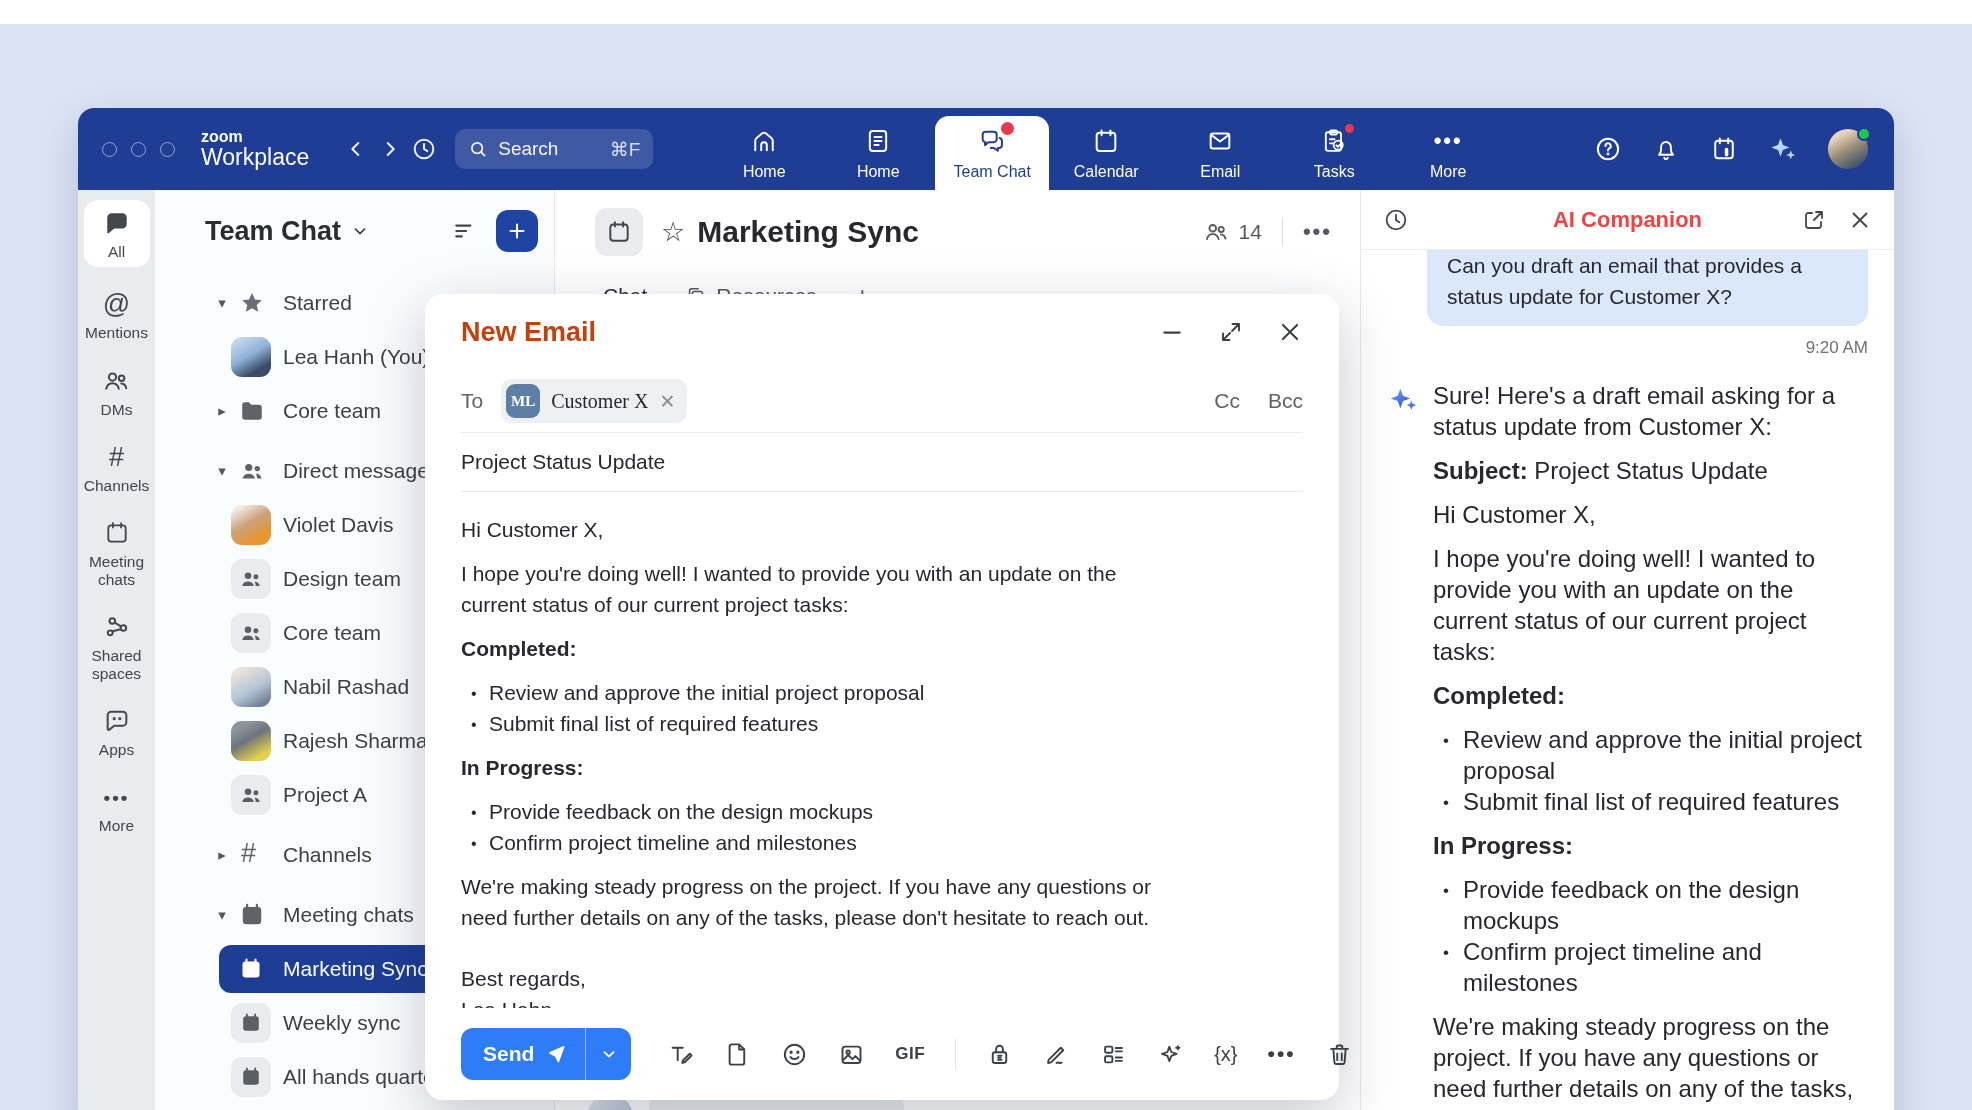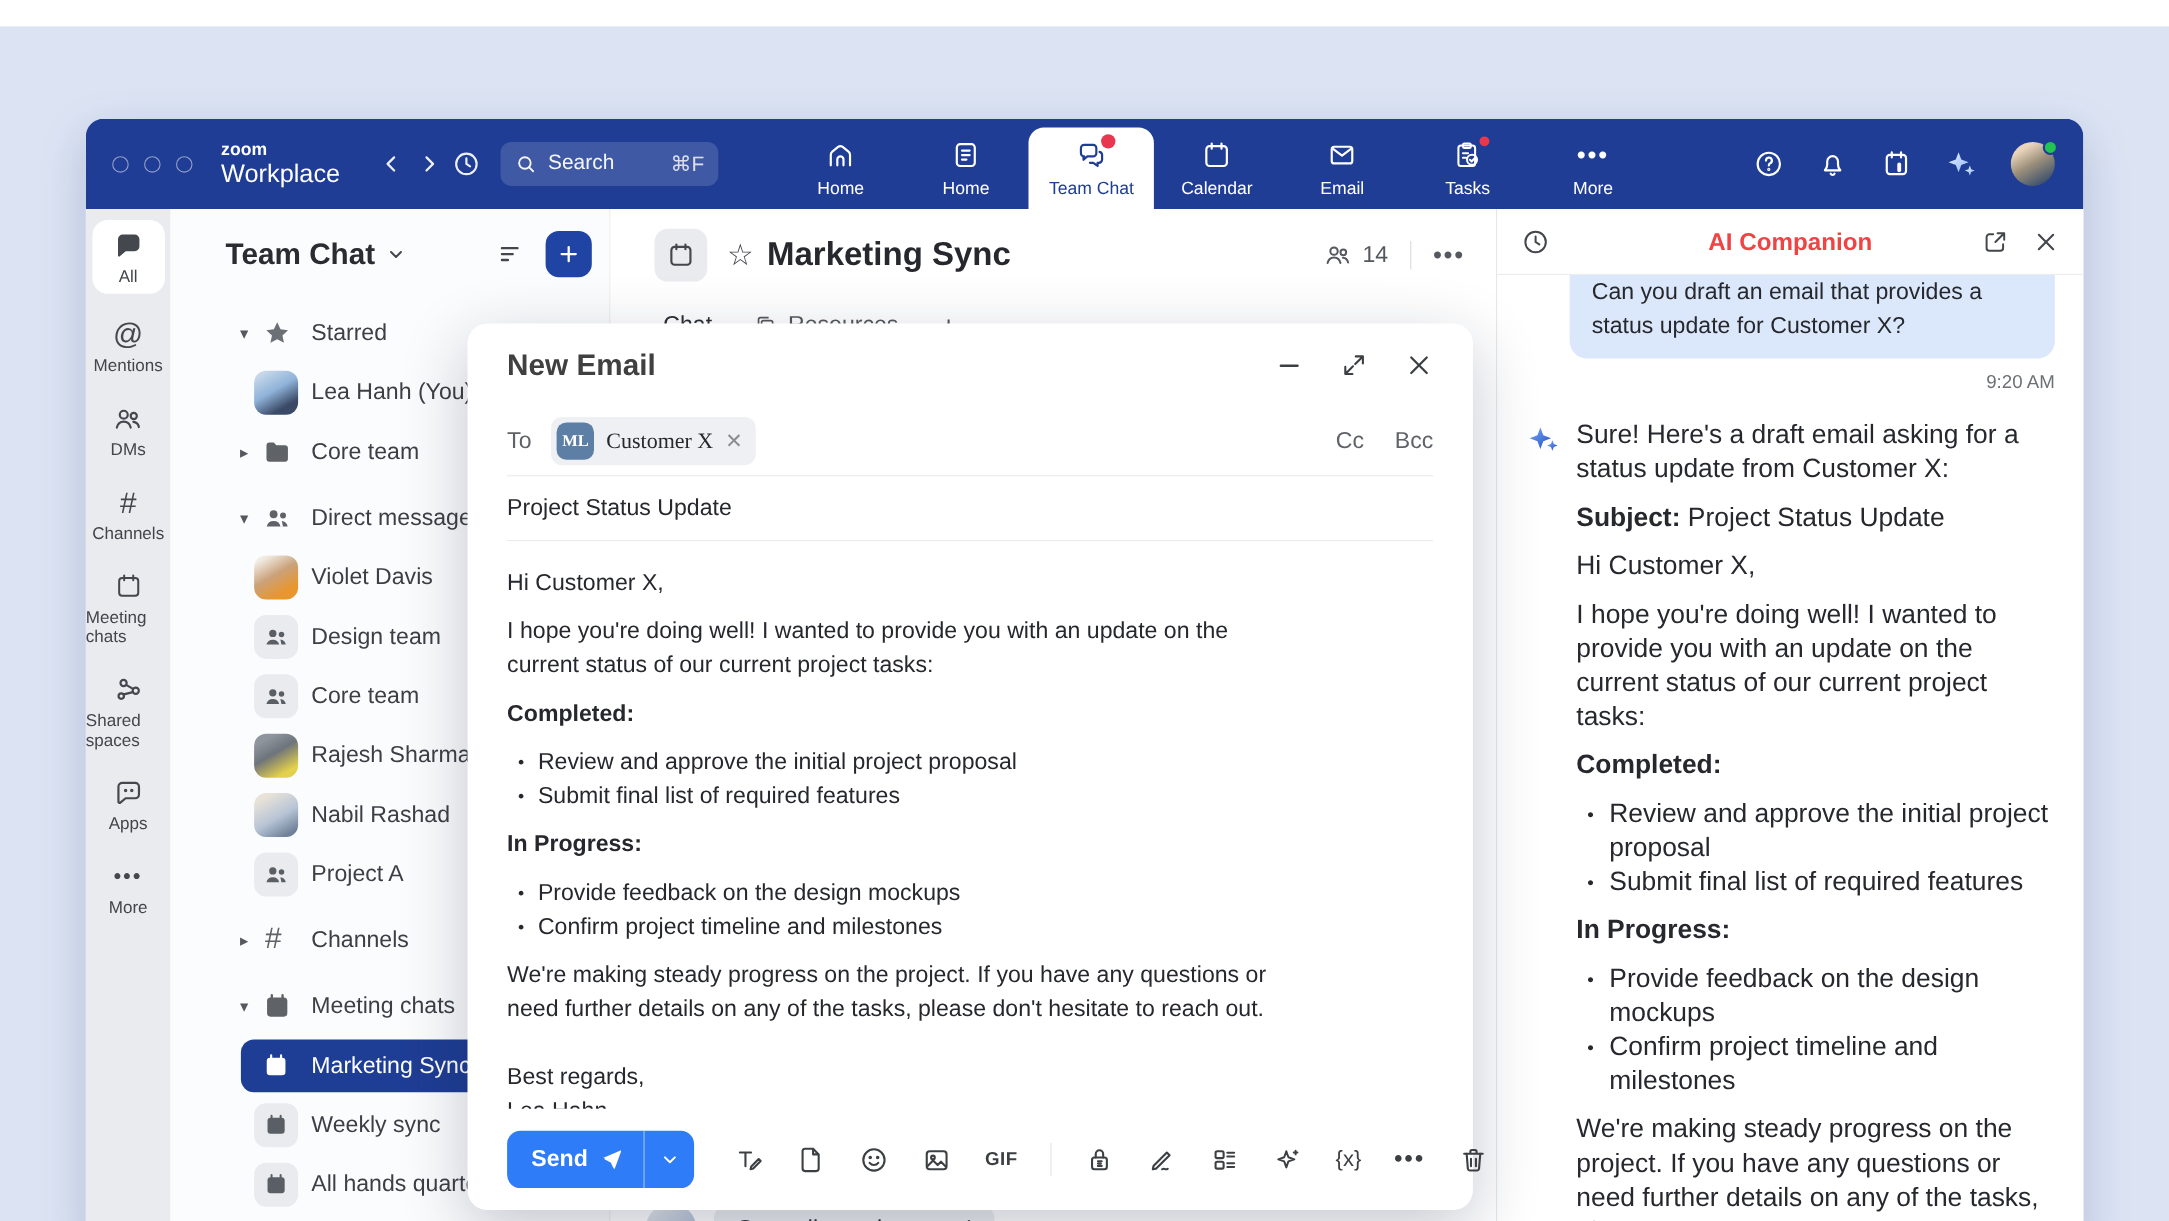--- a/index.html
+++ b/index.html
@@ -41,21 +41,21 @@
   .avatar .presence { position:absolute; top:-2px; right:-3px; width:14px; height:14px; border-radius:50%;
             background:#23c552; border:2.5px solid #1f3d94; }
 
   
   .content { flex:1; display:flex; min-height:0; background:#fff; }
 
   
   .rail { width:77px; background:#e9ebef; flex:none; display:flex; flex-direction:column;
           align-items:center; padding-top:12px; }
   .rail-item { display:flex; flex-direction:column; align-items:center; gap:5px; color:#42454b;
-          font-size:15.5px; margin-bottom:24px; line-height:1.12; cursor:pointer; }
+          font-size:15.5px; margin-bottom:24px; line-height:1.12; text-align:center; cursor:pointer; }
   .rail-item .ricon { height:30px; display:grid; place-items:center; color:#44474d; }
   .rail-item.active { background:#fff; border-radius:14px; padding:8px 6px 7px; width:66px;
           margin-top:-2px; margin-bottom:22px; }
   .rail-more { letter-spacing:2px; font-size:19px; font-weight:bold; }
 
   
   .chatpanel { width:400px; background:#fbfcfd; border-right:1px solid #e7e9ec; flex:none;
                display:flex; flex-direction:column; padding-top:20px; overflow:hidden; }
   .cp-head { display:flex; align-items:center; padding:0 16px 0 50px; margin-bottom:24px; flex:none; }
   .cp-title { font-size:27px; font-weight:bold; color:#2a2c31; display:flex; align-items:center; gap:10px; cursor:pointer; }
@@ -129,21 +129,21 @@
   .ai-text .bhead { font-weight:bold; }
   .ai-text ul { list-style:none; margin:0 0 13px 0; padding-left:30px; }
   .ai-text li { position:relative; }
   .ai-text li::before { content:"•"; position:absolute; left:-20px; font-size:17px; top:1px; }
 
   
   .modal { position:absolute; left:425px; top:270px; width:914px; height:806px; background:#fff;
            border-radius:18px; box-shadow:0 18px 60px rgba(20,30,60,.24); display:flex;
            flex-direction:column; padding:0 36px; z-index:5; }
   .m-head { display:flex; align-items:center; height:76px; flex:none; }
-  .m-title { font-size:27px; font-weight:bold; color:#404040;text-align:center; }
+  .m-title { font-size:27px; font-weight:bold; color:#c2410c;text-align:center; }
   .m-ctrls { margin-left:auto; display:flex; align-items:center; gap:34px; }
   .m-ctrls button { background:none; border:none; color:#3c4043; display:grid; place-items:center; cursor:pointer; }
   .m-to { display:flex; align-items:center; height:62px; flex:none; font-size:21px; color:#5f6368; }
   .to-chip { display:flex; align-items:center; gap:11px; background:#eef0f4; border-radius:10px;
            padding:5px 12px 5px 5px; color:#26282e; font-size:20px; margin-left:18px; cursor:pointer;font-family:Liberation Serif, serif; }
   .ml-av { width:34px; height:34px; border-radius:9px; background:#5d7fa6; color:#fff; font-size:15px;
            font-weight:bold; display:grid; place-items:center; }
   .chip-x { color:#8a8d92; font-size:19px; line-height:1; cursor:pointer; }
   .ccbcc { margin-left:auto; display:flex; gap:28px; }
   .ccbcc span { cursor:pointer; }
@@ -485,26 +485,26 @@
               <svg width="24" height="24" viewBox="0 0 24 24" fill="#5a5e65">
                   <circle cx="9" cy="8.8" r="3.3"></circle>
                   <path d="M3.2 19a6 6 0 0 1 11.6 0z"></path>
                   <circle cx="16.9" cy="9.8" r="2.5"></circle>
                   <path d="M15.9 14.4c2.6.3 4.4 1.9 4.9 4.6h-4z"></path>
                 </svg>
             </span>
             <span class="lbl">Core team</span>
           </div>
           <div class="row">
+            <span class="chip av av-nabil"></span>
+            <span class="lbl">Nabil Rashad</span>
+          </div>
+          <div class="row">
             <span class="chip av av-rajesh"></span>
             <span class="lbl">Rajesh Sharma</span>
-          </div>
-          <div class="row">
-            <span class="chip av av-nabil"></span>
-            <span class="lbl">Nabil Rashad</span>
           </div>
           <div class="row">
             <span class="chip gchip">
               <svg width="24" height="24" viewBox="0 0 24 24" fill="#5a5e65">
                   <circle cx="9" cy="8.8" r="3.3"></circle>
                   <path d="M3.2 19a6 6 0 0 1 11.6 0z"></path>
                   <circle cx="16.9" cy="9.8" r="2.5"></circle>
                   <path d="M15.9 14.4c2.6.3 4.4 1.9 4.9 4.6h-4z"></path>
                 </svg>
             </span>

